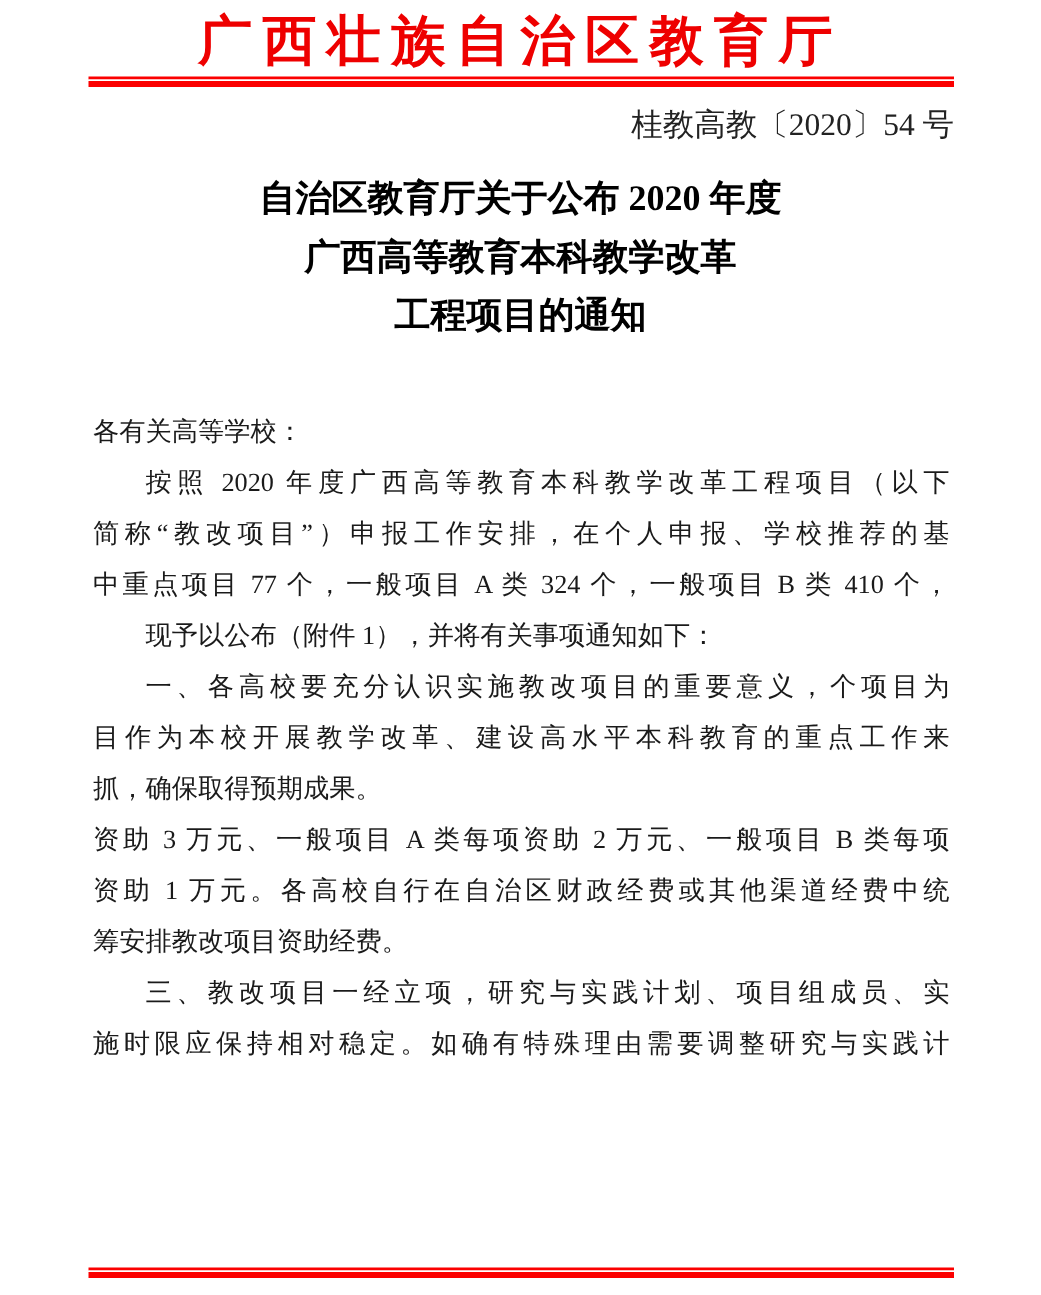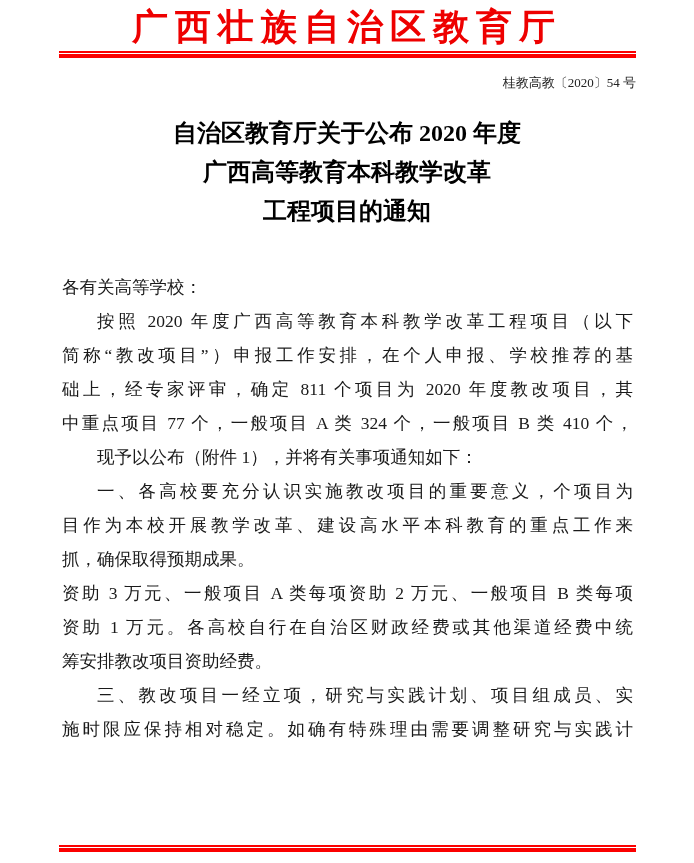--- a/index.html
+++ b/index.html
@@ -35,21 +35,21 @@
   .rule .gap   { height: 1px; background: #ffffff; }
   .rule .thick { height: 4px; background: #fb0000; }
   .header-rule { margin-top: 3px; }
   .footer-rule { position: absolute; left: 0; top: 845px; }
   
   .doc-number {
     width: 577px;
     margin-left: 59px;
     margin-top: 14px;
     text-align: right;
-    font-size: 13px;
+    font-size: 21px;
     line-height: 22px;
     color: #222222;
   }
   
   .title {
     margin-top: 20px;
     text-align: center;
     font-size: 24px;
     font-weight: bold;
     line-height: 39px;
@@ -86,21 +86,20 @@
   <div class="title">
     <div class="title-line">自治区教育厅关于公布 2020 年度</div>
     <div class="title-line">广西高等教育本科教学改革</div>
     <div class="title-line">工程项目的通知</div>
   </div>
 
   <div class="body-text">
     <div class="line">各有关高等学校：</div>
     <div class="line just ind">按照 2020 年度广西高等教育本科教学改革工程项目（以下</div>
     <div class="line just">简称“教改项目”）申报工作安排，在个人申报、学校推荐的基</div>
-    <div class="line just">础上，经专家评审，确定 811 个项目为 2020 年度教改项目，其</div>
     <div class="line just">中重点项目 77 个，一般项目 A 类 324 个，一般项目 B 类 410 个，</div>
     <div class="line ind">现予以公布（附件 1），并将有关事项通知如下：</div>
     <div class="line just ind">一、各高校要充分认识实施教改项目的重要意义，个项目为</div>
     <div class="line just">目作为本校开展教学改革、建设高水平本科教育的重点工作来</div>
     <div class="line">抓，确保取得预期成果。</div>
     <div class="line just">资助 3 万元、一般项目 A 类每项资助 2 万元、一般项目 B 类每项</div>
     <div class="line just">资助 1 万元。各高校自行在自治区财政经费或其他渠道经费中统</div>
     <div class="line">筹安排教改项目资助经费。</div>
     <div class="line just ind">三、教改项目一经立项，研究与实践计划、项目组成员、实</div>
     <div class="line just">施时限应保持相对稳定。如确有特殊理由需要调整研究与实践计</div>

